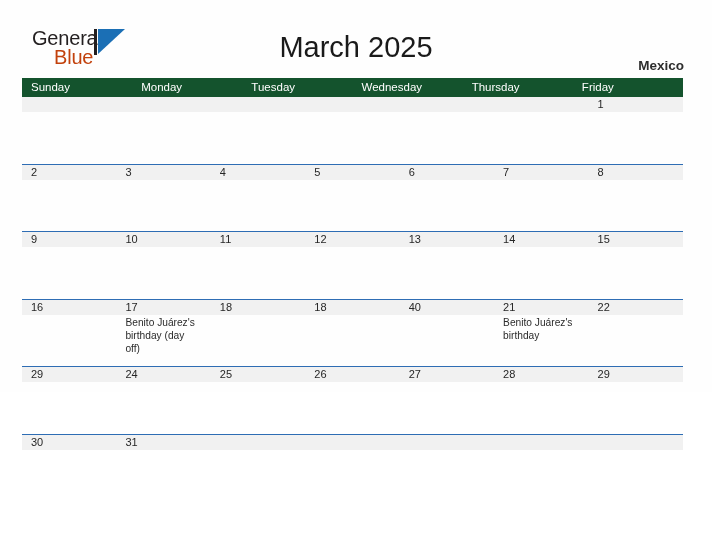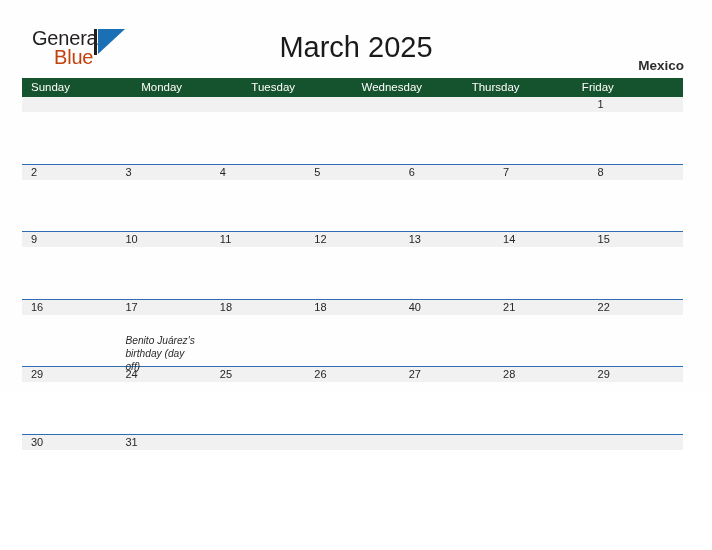--- a/index.html
+++ b/index.html
@@ -158,22 +158,21 @@
   }
   .day-number {
     font-size: 11px;
     line-height: 15px;
     color: #262626;
     font-family: "Liberation Sans", sans-serif;
     display: block;
     height: 15px;
   }
   .day-events {
-    margin-top: 19px;
-    font-style: italic;
+    margin-top: 1px;
   }
   .event {
     font-size: 10.2px;
     line-height: 13px;
     color: #2b2b2b;
     font-family: "Liberation Sans", sans-serif;
     display: block;
     padding-right: 10px;
     word-wrap: break-word;
   }
@@ -304,20 +303,23 @@
               <span class="day-number">18</span>
             </div>
             <div class="day">
               <span class="day-number">18</span>
             </div>
             <div class="day">
               <span class="day-number">40</span>
             </div>
             <div class="day">
               <span class="day-number">21</span>
+              <div class="day-events">
+                <span class="event">Benito Juárez's birthday</span>
+              </div>
             </div>
             <div class="day">
               <span class="day-number">22</span>
             </div>
           </div>
         </div>
         <div class="week">
           <div class="week-inner">
             <div class="daynum-band"></div>
             <div class="day">

